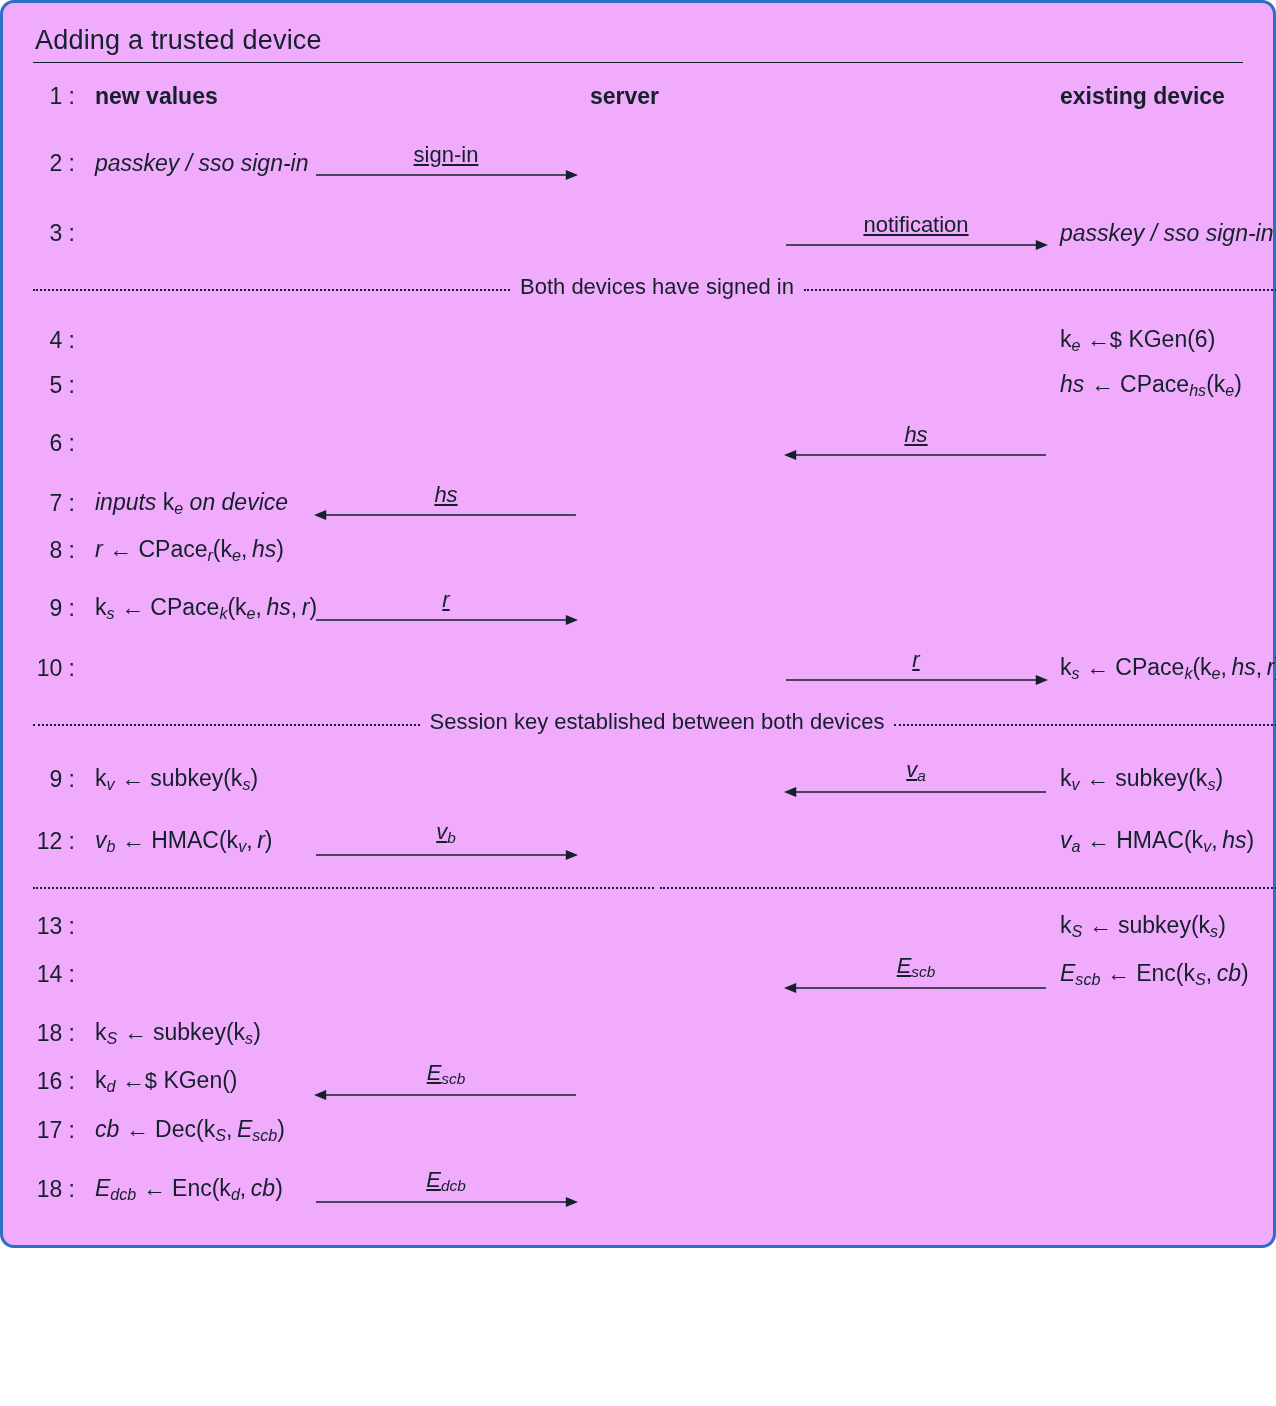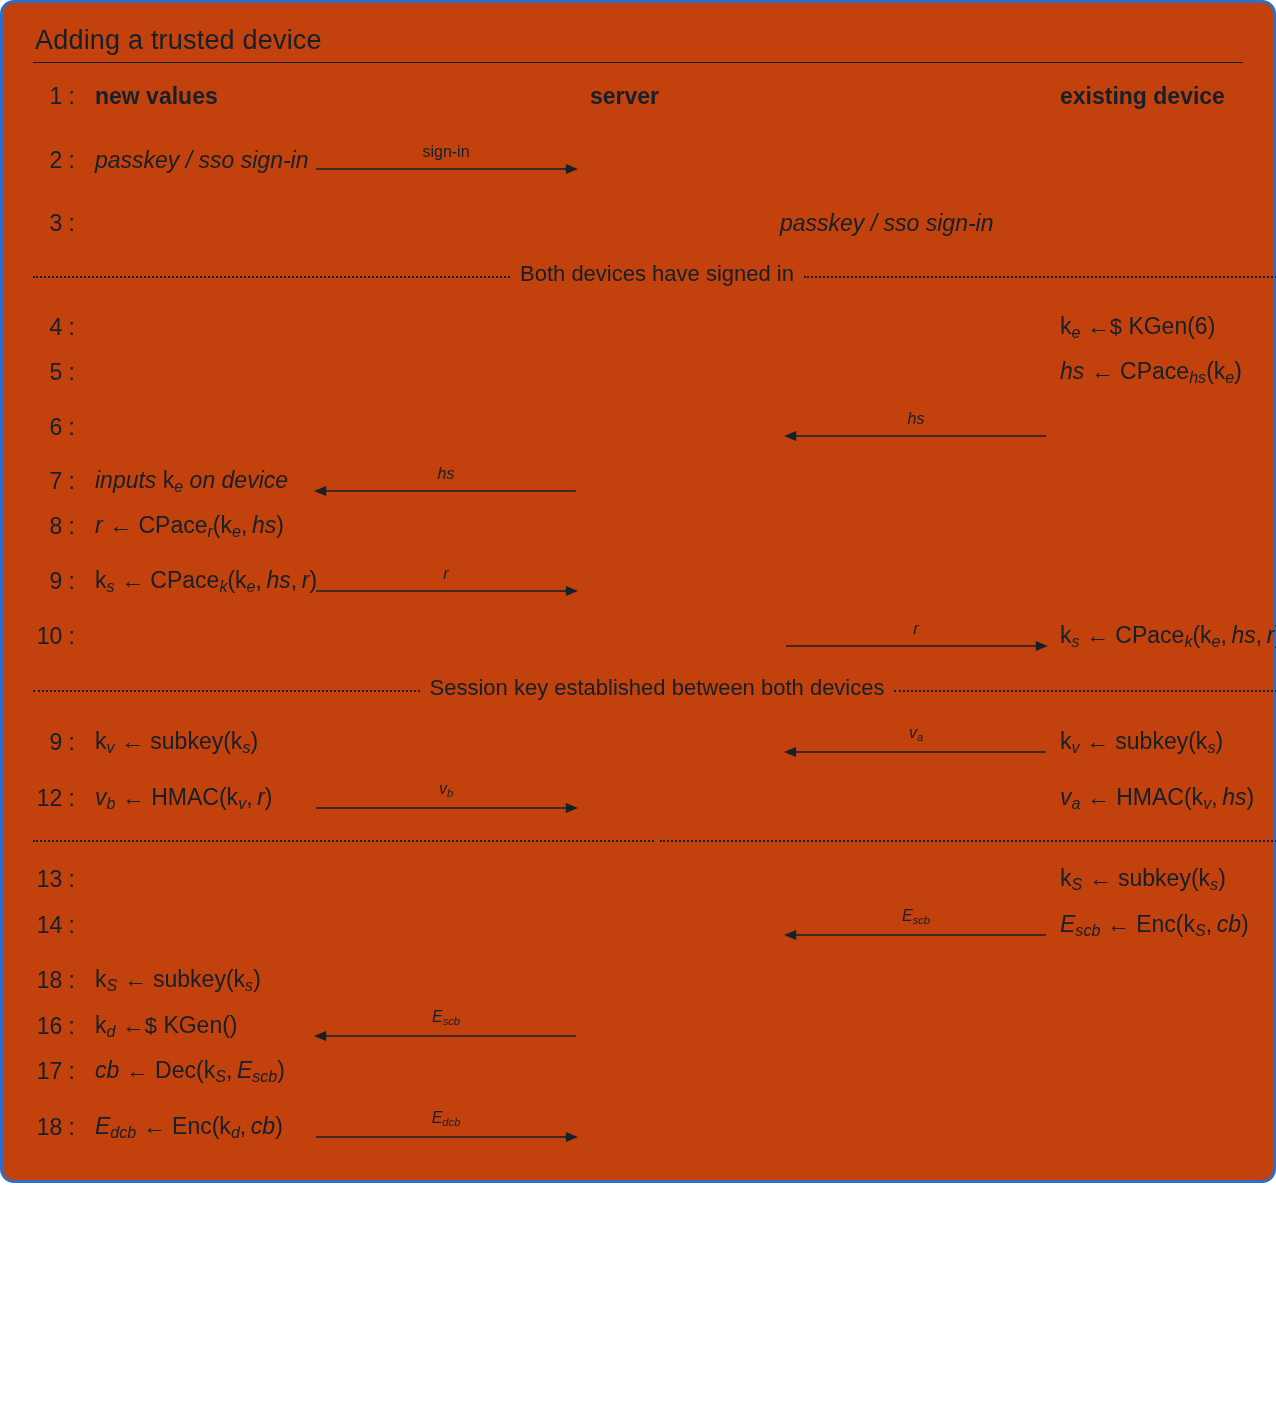--- a/index.html
+++ b/index.html
@@ -8,21 +8,21 @@
     background: #fff;
   }
   body {
     font-family: "Segoe UI", "Helvetica Neue", Arial, sans-serif;
     color: #14202a;
   }
   .frame {
     box-sizing: border-box;
     width: 1276px;
     margin: 0;
-    background: #c2410c;
+    background: #f0abfc;
     border: 3px solid #2e6ec5;
     border-radius: 14px;
     padding: 22px 30px 30px 30px;
   }
   .title {
     font-size: 27px;
     font-weight: 400;
     letter-spacing: 0.2px;
     margin: 0 0 6px 2px;
   }
@@ -57,24 +57,25 @@
   .ital { font-style: italic; }
   
   .arrow {
     display: flex;
     flex-direction: column;
     align-items: center;
     justify-content: center;
     padding: 6px 8px;
   }
   .arrow-label {
-    font-size: 16px;
+    font-size: 22px;
     line-height: 1;
     margin-bottom: 2px;
     font-style: normal;
+    text-decoration: underline;
   }
   .arrow-line {
     width: 100%;
     height: 14px;
   }
   
   .sep {
     grid-column: 1 / -1;
     text-align: center;
     font-size: 22px;
@@ -138,20 +139,27 @@
     <div></div>
       <div></div>
       <div></div>
 
     <div class="gaplg"></div>
 
     <div class="num">3</div>
     <div></div>
       <div></div>
       <div></div>
+    <div class="arrow">
+      <div class="arrow-label">notification</div>
+      <svg class="arrowsvg arrow-line" viewBox="0 0 260 14" preserveAspectRatio="none">
+        <line x1="2" y1="7" x2="250" y2="7"></line>
+          <polygon points="260,7 248,2 248,12"></polygon>
+      </svg>
+    </div>
     <div class="colE ital"><span>passkey / sso sign-in</span></div>
 
     <div class="sep">
       <span class="dots"></span>
       <span class="lab">Both devices have signed in</span>
       <span class="dots"></span>
     </div>
 
     <div class="num">4</div>
     <div></div>

